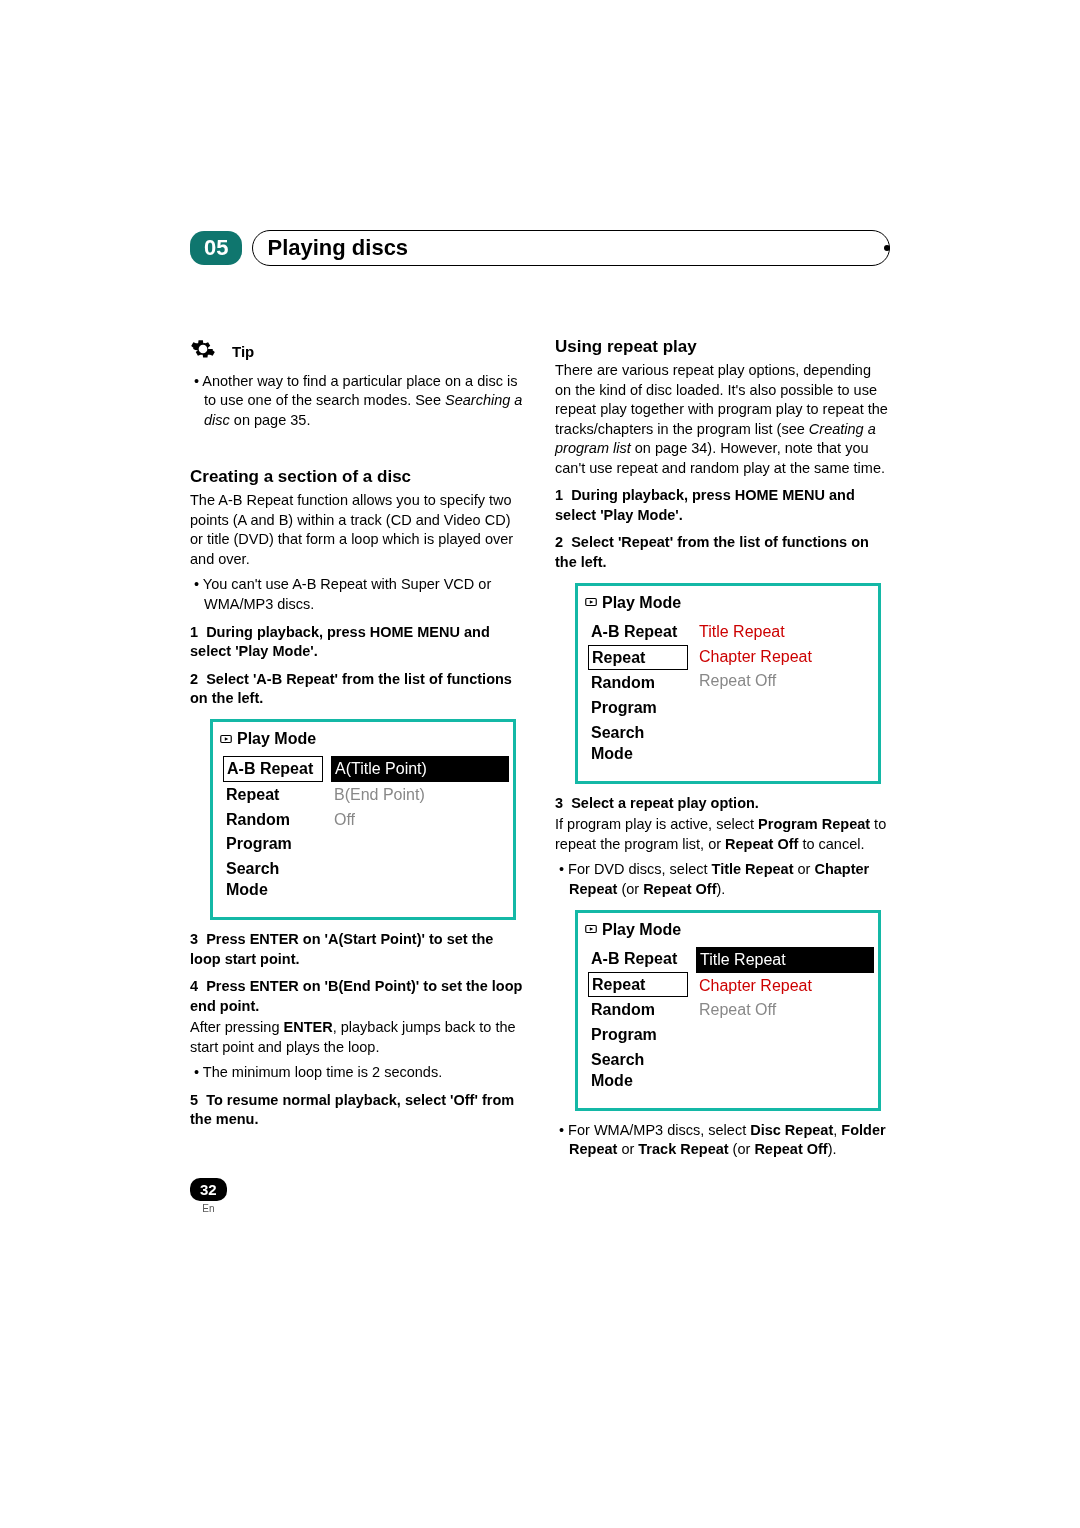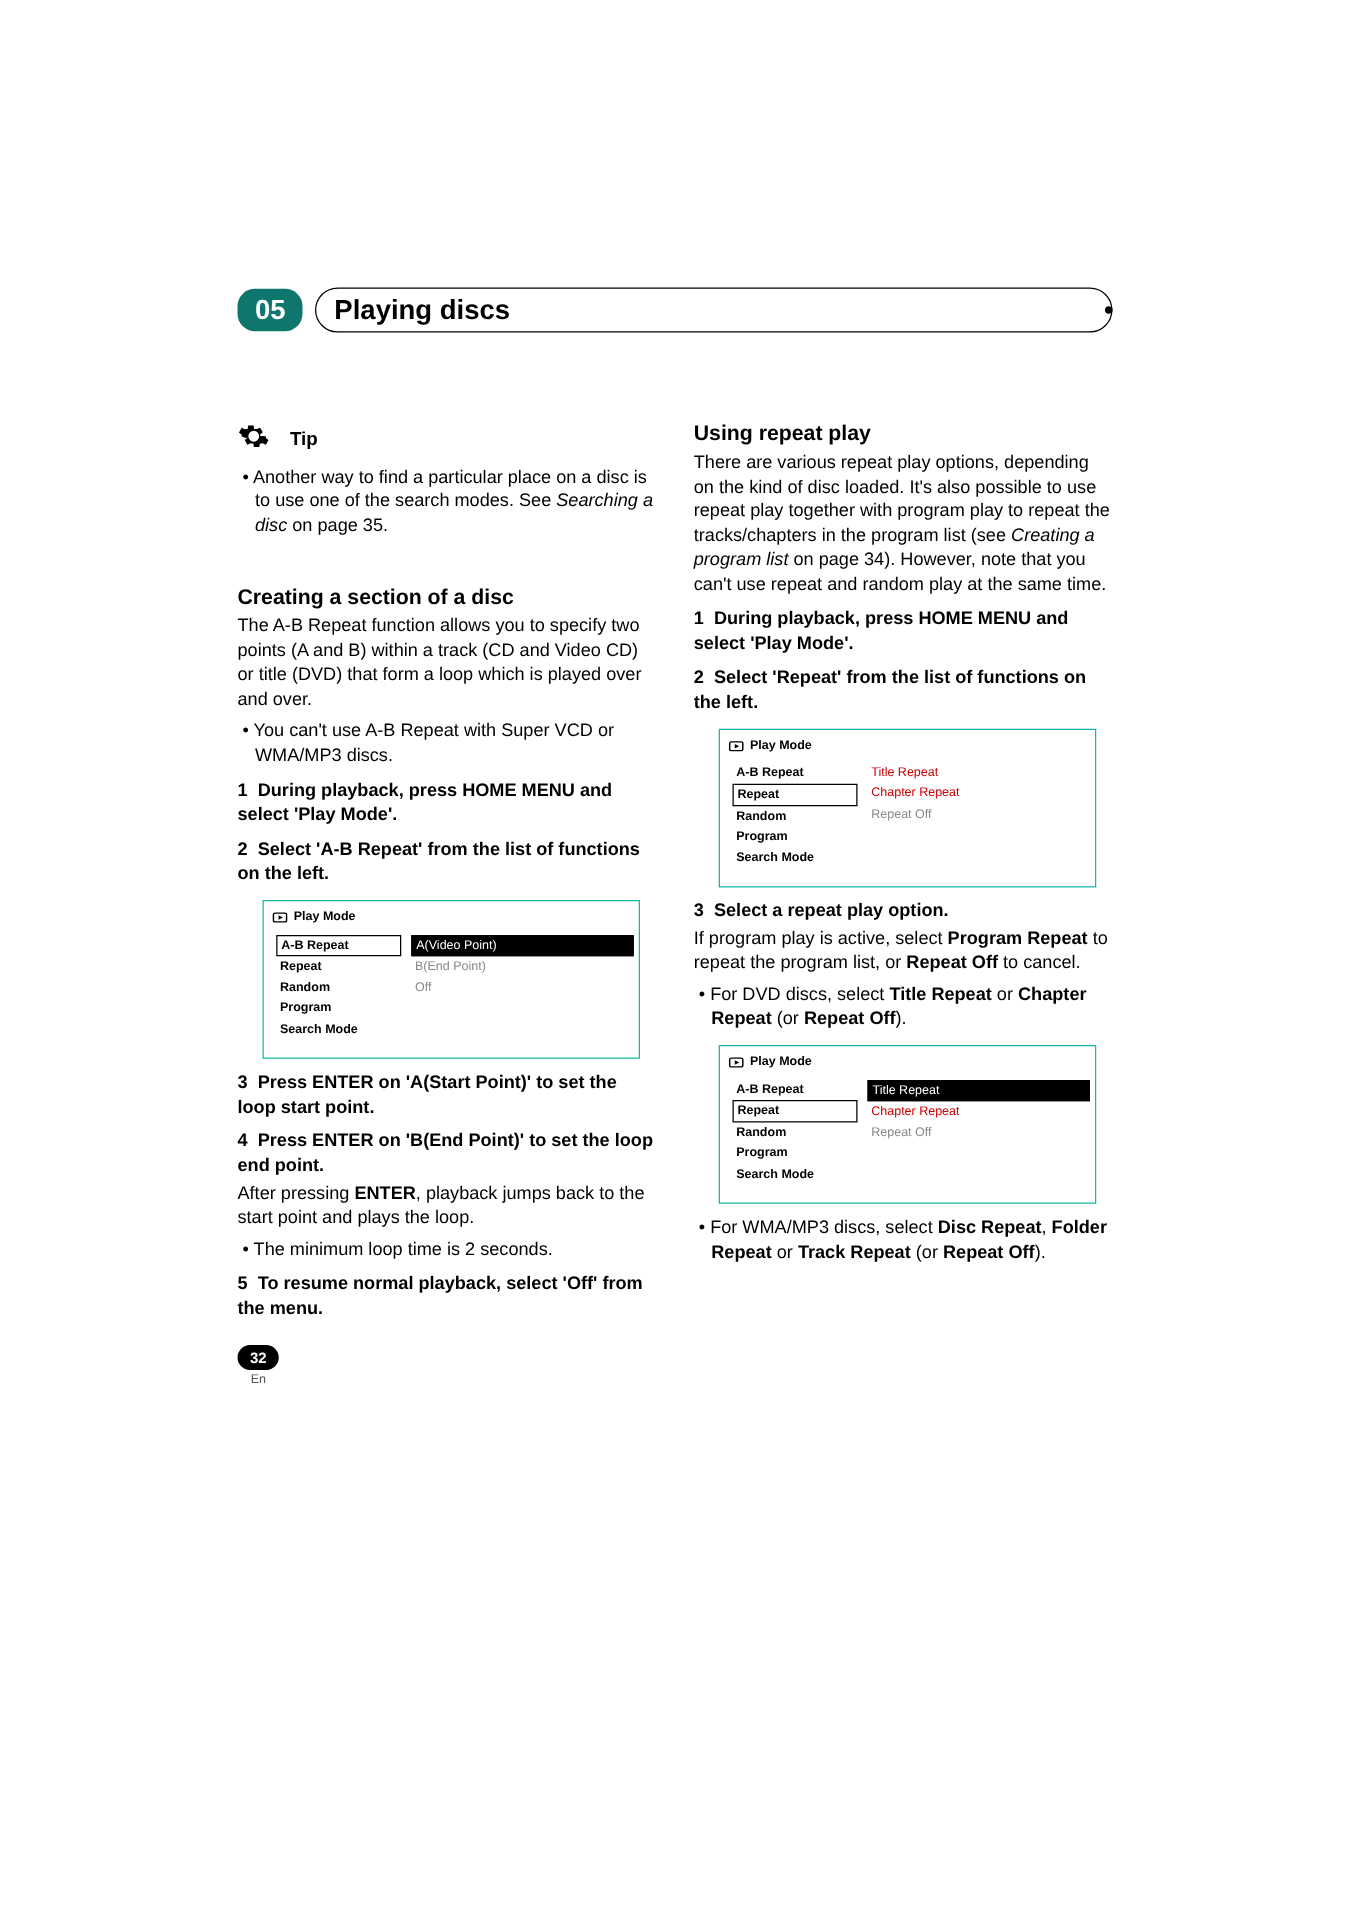--- a/index.html
+++ b/index.html
@@ -71,24 +71,24 @@
   }
   .para { margin: 0 0 6px 0; }
   .step { margin: 8px 0 2px 0; }
   .step .num { font-weight: bold; }
   .step .title { font-weight: bold; }
   .ital { font-style: italic; }
   .b { font-weight: bold; }
 
   
   .playmode-box {
-    border: 1px solid #14b8a6;
+    border: 3px solid #14b8a6;
     width: 300px;
     margin: 10px 0 10px 20px;
-    font-size: 10px;
+    font-size: 16px;
     background:#fff;
   }
   .pm-header {
     display:flex;
     align-items:center;
     gap:4px;
     padding: 6px 6px 4px 6px;
     font-weight:bold;
   }
   .pm-header svg{width:14px;height:14px;}
@@ -118,21 +118,21 @@
   .page-badge {
     position: absolute;
     left: 190px;
     bottom: 50px;
     text-align: center;
   }
   .page-badge .num {
     background: #000;
     color: #fff;
     font-weight: bold;
-    font-size: 12px;
+    font-size: 15px;
     padding: 3px 10px;
     border-radius: 10px;
     display:inline-block;
   }
   .page-badge .lang {
     font-size: 10px;
     color: #555;
     margin-top: 2px;
   }
 </style>
@@ -183,21 +183,21 @@
           </div>
           <div class="pm-body">
             <div class="pm-left">
               <div class="sel">A-B Repeat</div>
               <div>Repeat</div>
               <div>Random</div>
               <div>Program</div>
               <div>Search Mode</div>
             </div>
             <div class="pm-right">
-              <div class="hl">A(Video Point)</div>
+              <div class="hl">A(Title Point)</div>
               <div>B(End Point)</div>
               <div>Off</div>
             </div>
           </div>
         </div>
 
       <div class="step">
         <span class="num">3</span>&nbsp;&nbsp;<span class="title">Press ENTER on 'A(Start Point)' to set the loop start point.</span>
       </div>
       <div class="step">

